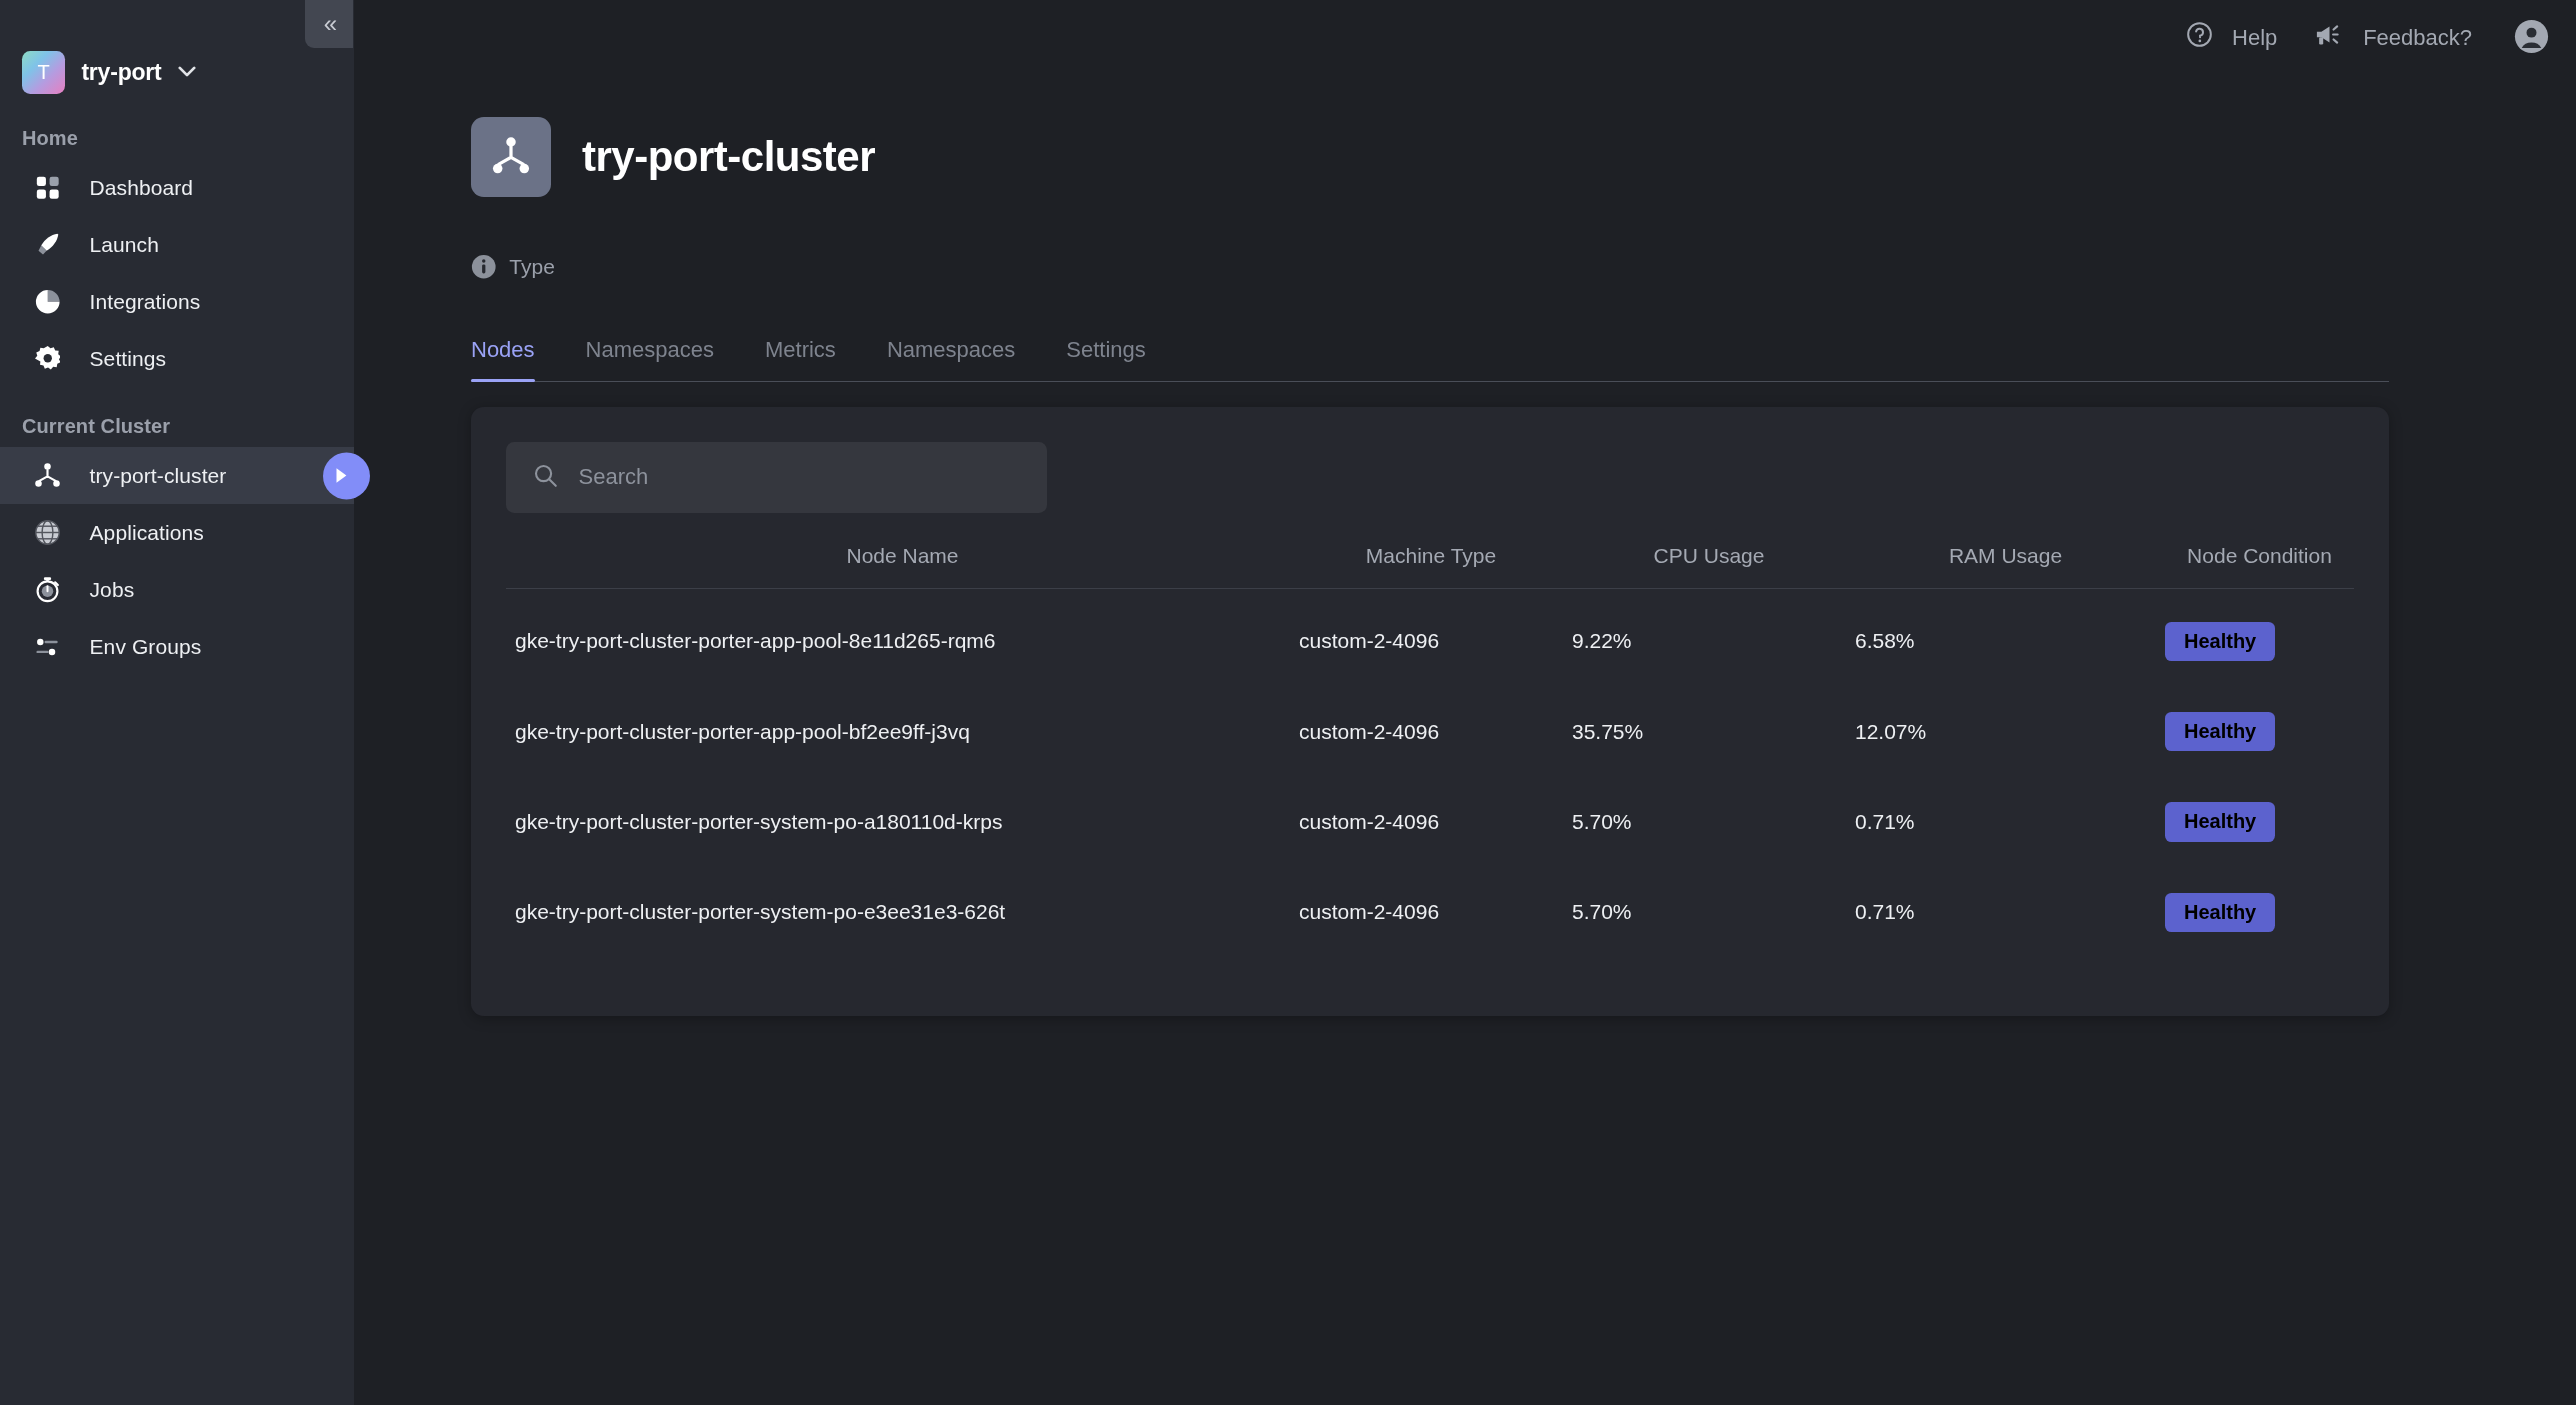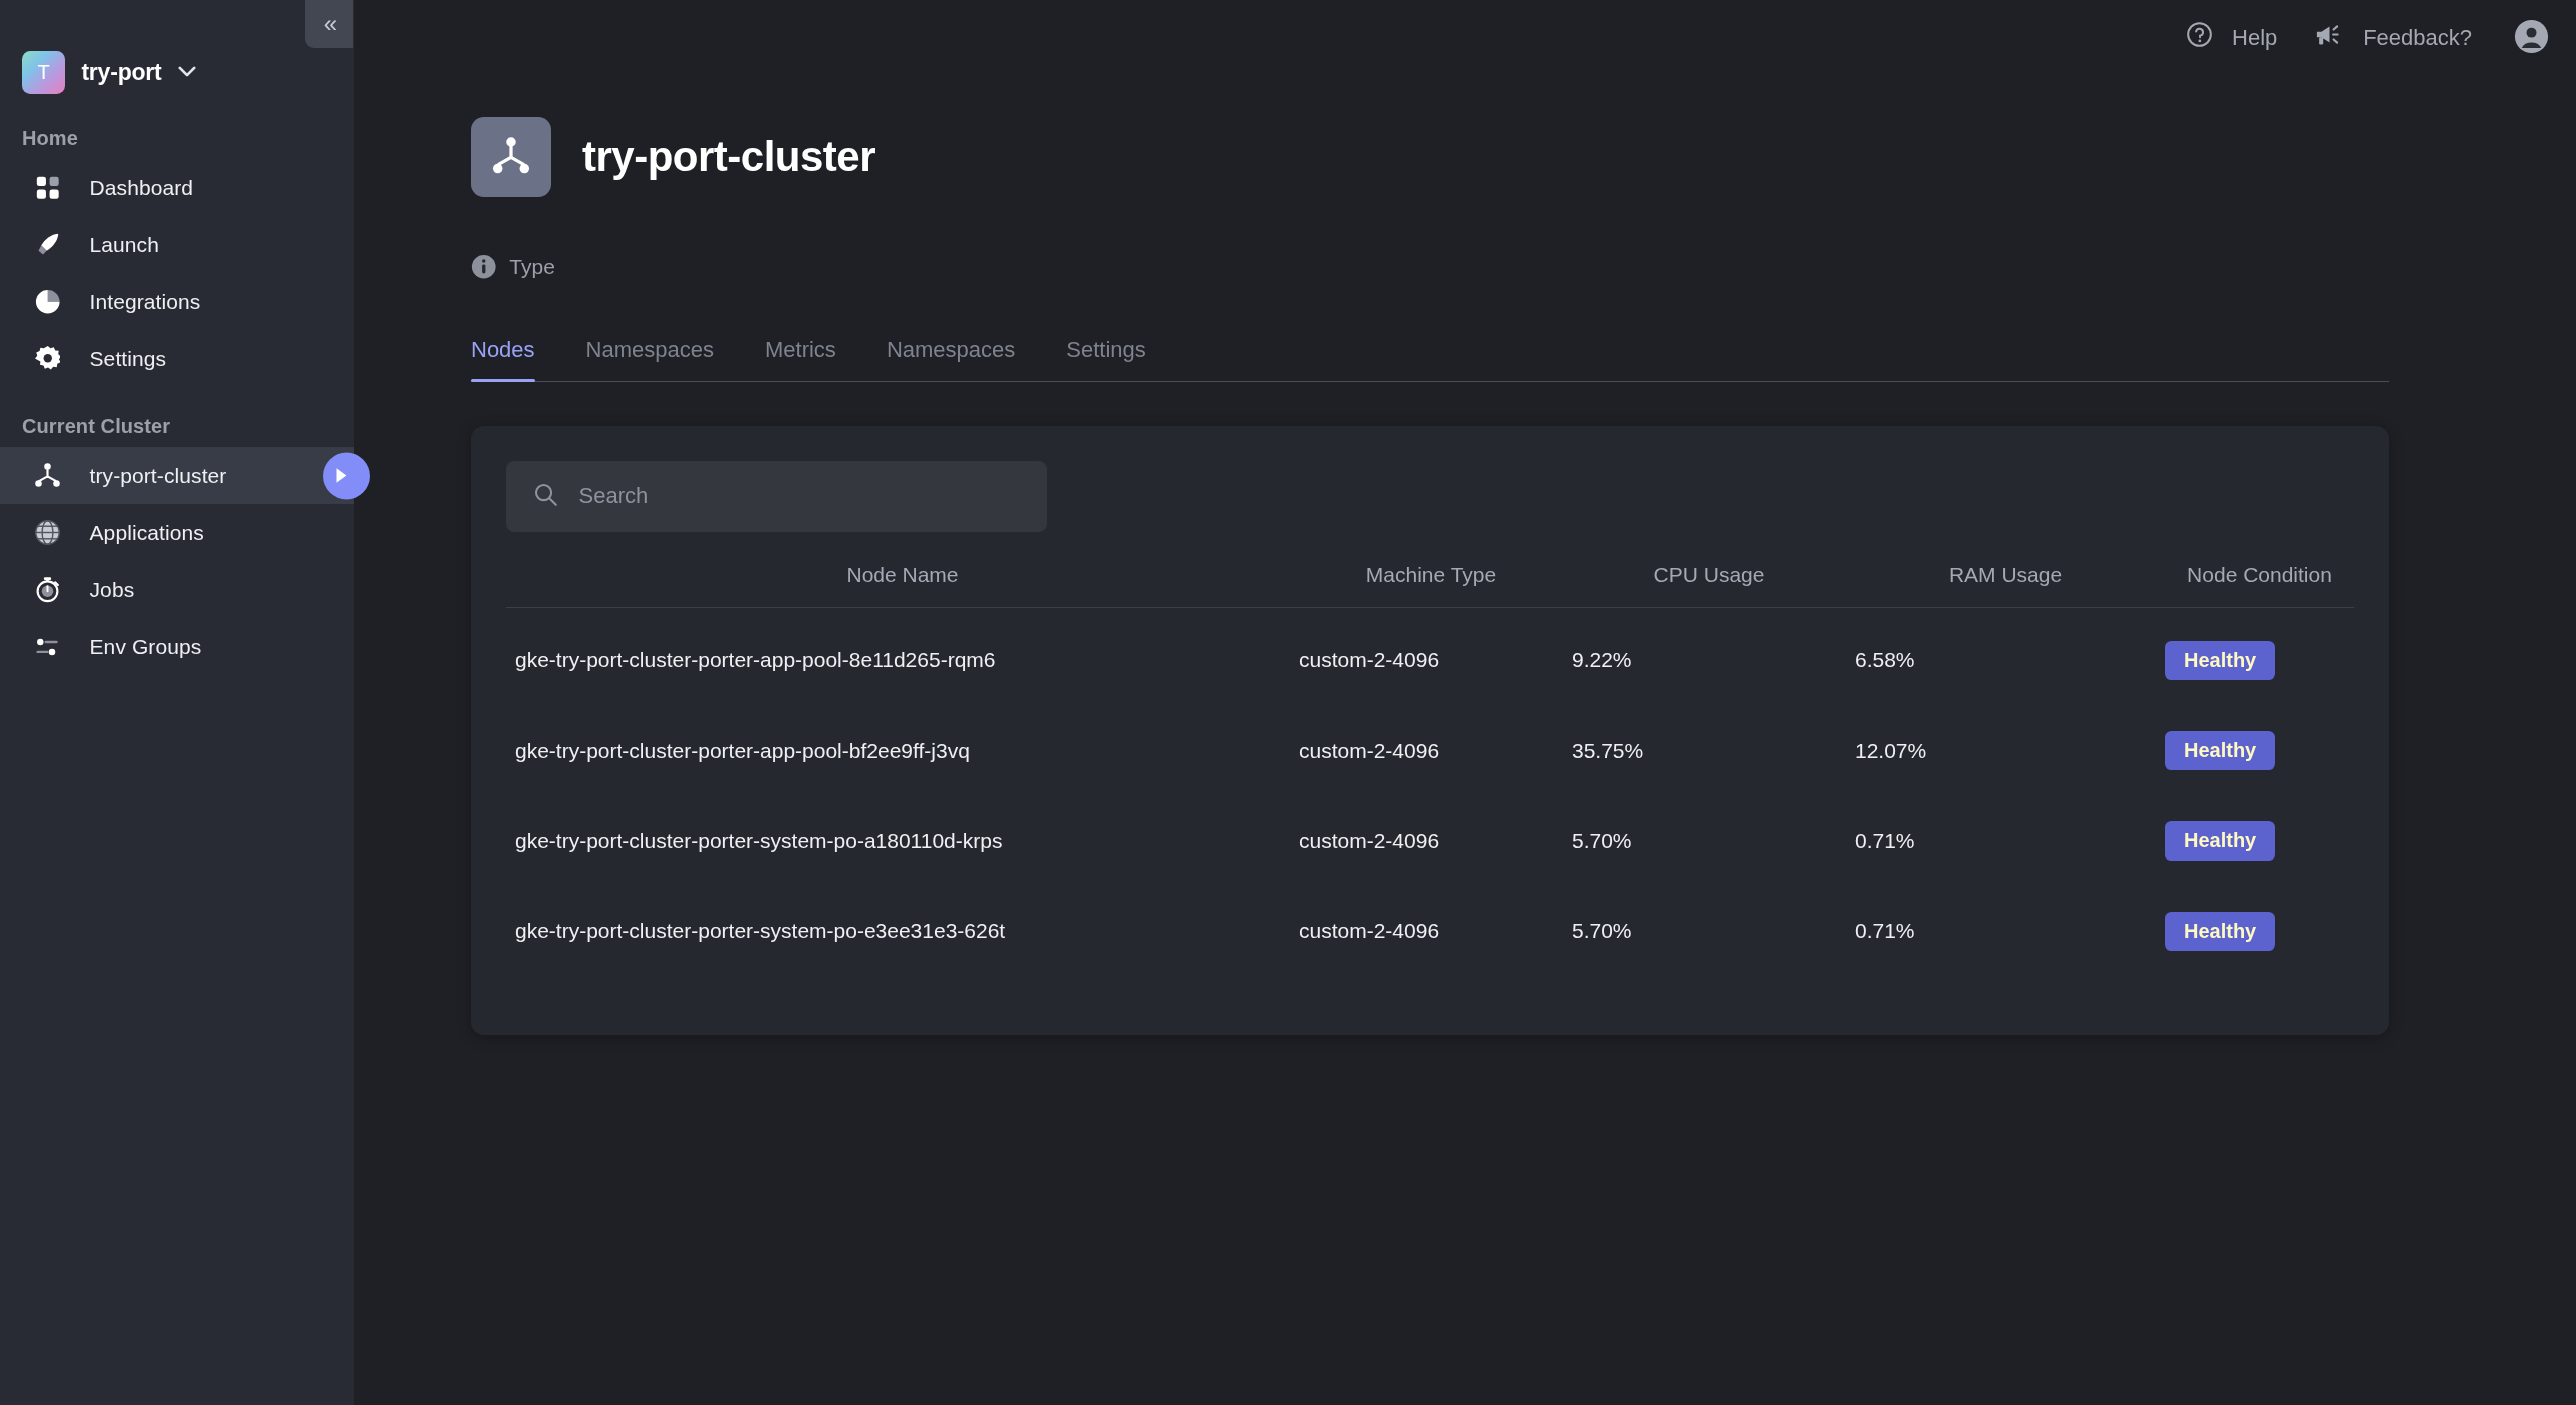--- a/index.html
+++ b/index.html
@@ -132,21 +132,21 @@
     margin-right: 51px; cursor: pointer; position: relative;
   }
   .tab.active { color: #9aa2f5; }
   .tab.active::after {
     content: ""; position: absolute; left: 0; right: 0; bottom: -1.8px;
     height: 3.6px; background: #9aa2f5; border-radius: 1.8px;
   }
 
   
   .card {
-    margin-top: 44px; width: 1918px; min-height: 529px;
+    margin-top: 25px; width: 1918px; min-height: 529px;
     background: #26282f; border-radius: 12.8px;
     box-shadow: 0 2.7px 12.8px rgba(0,0,0,0.28);
     padding: 35px 35px 58px 35px;
   }
   .search-box {
     width: 541px; height: 71px; background: #35373e;
     border-radius: 8.2px; display: flex; align-items: center;
     padding-left: 27px; cursor: text;
   }
   .search-placeholder { margin-left: 20px; color: #8d929c; font-size: 22px; }
@@ -159,21 +159,21 @@
   tbody td {
     color: #eef0f3; font-size: 21px; font-weight: 400;
     padding: 25.5px 0 25.5px 9px; white-space: nowrap;
   }
   tbody tr:first-child td { padding-top: 33px; }
   .col-name { width: 784px; }
   .col-machine { width: 273px; }
   .col-cpu { width: 283px; }
   .col-ram { width: 310px; }
   .badge {
-    display: inline-block; background: #5c62ce; color: #fef9c3;
+    display: inline-block; background: #5c62ce; color: #000000;
     font-size: 20px; font-weight: 700;
     padding: 8.2px 19px; border-radius: 6.4px;
   }
 </style>
 </head>
 <body>
 
 <div class="app">
 
   <aside class="sidebar">

